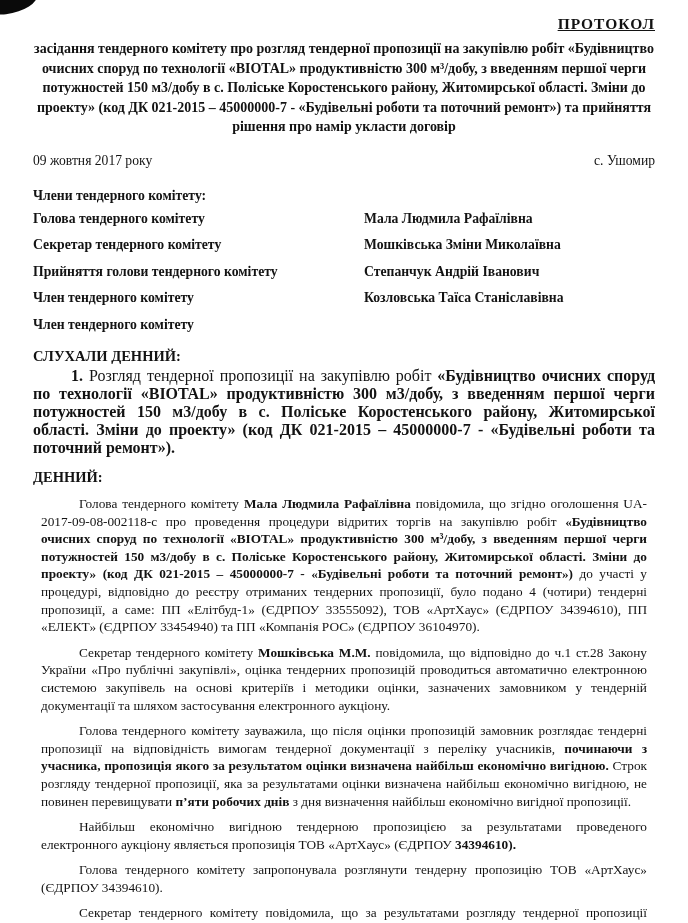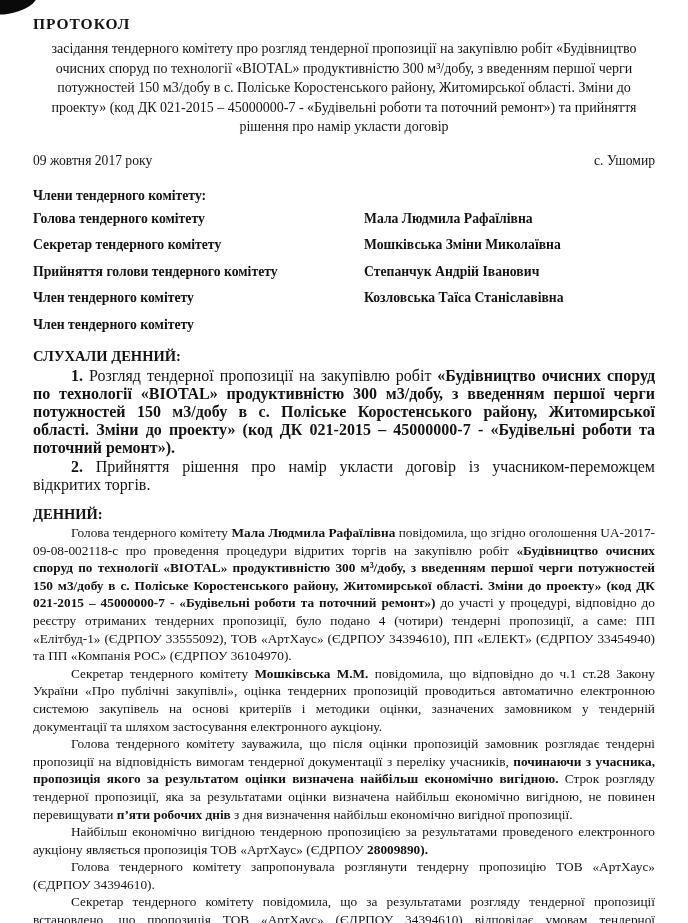--- a/index.html
+++ b/index.html
@@ -20,31 +20,32 @@
     background: #0a0a0a;
   }
   .artifact-corner {
     top: -9px; left: -10px;
     width: 48px; height: 22px;
     border-radius: 0 0 70% 30%;
     transform: rotate(-8deg);
   }
   .doc-title {
     margin: 2px 0 0 0;
-    text-align: left;
+    text-align: right;
     font-size: 15.5px;
     font-weight: bold;
     letter-spacing: 1px;
     line-height: 20px;
+    text-decoration: underline;
   }
   .doc-subtitle {
     margin: 5px 0 0 0;
     text-align: center;
     font-size: 14px;
-    font-weight: normal;
+    font-weight: bold;
     line-height: 19.5px;
   }
   .dateline {
     display: flex;
     justify-content: space-between;
     margin-top: 15px;
     font-size: 13.6px;
     line-height: 18px;
   }
   .members {
@@ -65,21 +66,21 @@
   .agenda { margin-top: 8px; }
   .agenda p {
     margin: 1px 0 0 0;
     text-align: justify;
     text-indent: 38px;
     font-size: 16px;
     line-height: 18px;
   }
   .heard { margin-top: 10px; }
   .heard p {
-    margin: 0;
+    margin: 8px;
     text-align: justify;
     text-indent: 38px;
     font-size: 13.3px;
     line-height: 17.6px;
   }
   .b { font-weight: bold; }
 </style>
 </head>
 <body>
 
@@ -114,25 +115,24 @@
       <span class="member-name">Козловська Таїса Станіславівна</span>
     </div>
     <div class="member-row">
       <span class="member-role">Член тендерного комітету</span>
     </div>
   </div>
 
   <div class="agenda">
     <div class="section-heading">СЛУХАЛИ ДЕННИЙ:</div>
     <p><span class="b">1. </span><span>Розгляд тендерної пропозиції на закупівлю робіт </span><span class="b">«Будівництво очисних споруд по технології «BIOTAL» продуктивністю 300 м3/добу, з введенням першої черги потужностей 150 м3/добу в с. Поліське Коростенського району, Житомирської області. Зміни до проекту» (код ДК 021-2015 – 45000000-7 - «Будівельні роботи та поточний ремонт»).</span></p>
-    <p><span class="b">2. </span><span>Прийняття рішення про намір укласти договір із учасником-переможцем відкритих торгів.</span></p>
   </div>
 
   <div class="heard">
     <div class="section-heading">ДЕННИЙ:</div>
     <p><span>Голова тендерного комітету </span><span class="b">Мала Людмила Рафаїлівна </span><span>повідомила, що згідно оголошення UA-2017-09-08-002118-c про проведення процедури відритих торгів на закупівлю робіт </span><span class="b">«Будівництво очисних споруд по технології «BIOTAL» продуктивністю 300 м³/добу, з введенням першої черги потужностей 150 м3/добу в с. Поліське Коростенського району, Житомирської області. Зміни до проекту» (код ДК 021-2015 – 45000000-7 - «Будівельні роботи та поточний ремонт») </span><span>до участі у процедурі, відповідно до реєстру отриманих тендерних пропозиції, було подано 4 (чотири) тендерні пропозиції, а саме: ПП «Елітбуд-1» (ЄДРПОУ 33555092), ТОВ «АртХаус» (ЄДРПОУ 34394610), ПП «ЕЛЕКТ» (ЄДРПОУ 33454940) та  ПП «Компанія РОС» (ЄДРПОУ 36104970).</span></p>
     <p><span>Секретар тендерного комітету </span><span class="b">Мошківська М.М. </span><span>повідомила, що відповідно до ч.1 ст.28 Закону України «Про публічні закупівлі», оцінка тендерних пропозицій проводиться автоматично електронною системою закупівель на основі критеріїв і методики оцінки, зазначених замовником у тендерній документації та шляхом застосування електронного аукціону.</span></p>
     <p><span>Голова тендерного комітету зауважила, що після оцінки пропозицій замовник розглядає тендерні пропозиції на відповідність вимогам тендерної документації з переліку учасників, </span><span class="b">починаючи з учасника, пропозиція якого за результатом оцінки визначена найбільш економічно вигідною. </span><span>Строк розгляду тендерної пропозиції, яка за результатами оцінки визначена найбільш економічно вигідною, не повинен перевищувати </span><span class="b">п’яти робочих днів </span><span>з дня визначення найбільш економічно вигідної пропозиції.</span></p>
-    <p><span>Найбільш економічно вигідною тендерною пропозицією за результатами проведеного електронного аукціону являється пропозиція ТОВ «АртХаус» (ЄДРПОУ </span><span class="b">28009890).</span></p>
+    <p><span>Найбільш економічно вигідною тендерною пропозицією за результатами проведеного електронного аукціону являється пропозиція ТОВ «АртХаус» (ЄДРПОУ </span><span class="b">34394610).</span></p>
     <p><span>Голова тендерного комітету запропонувала розглянути тендерну пропозицію ТОВ «АртХаус» (ЄДРПОУ 34394610).</span></p>
     <p><span>Секретар тендерного комітету повідомила, що за результатами розгляду тендерної пропозиції встановлено, що пропозиція ТОВ «АртХаус» (ЄДРПОУ 34394610)  відповідає умовам тендерної документації, а учасник відповідає кваліфікаційним критеріям, визначених у ст. 16 Закону України «Про публічні закупівлі», та в замовника відсутні підстави для відмови в участі у процедурі закупівлі</span></p>
   </div>
 </div>
 
 </body></html>

